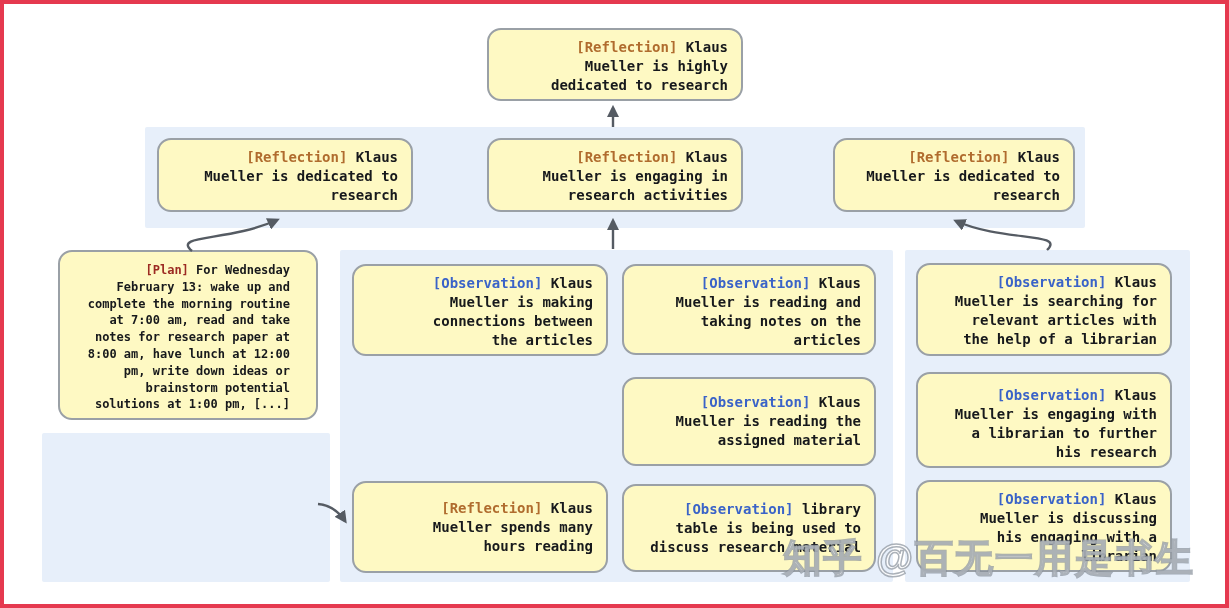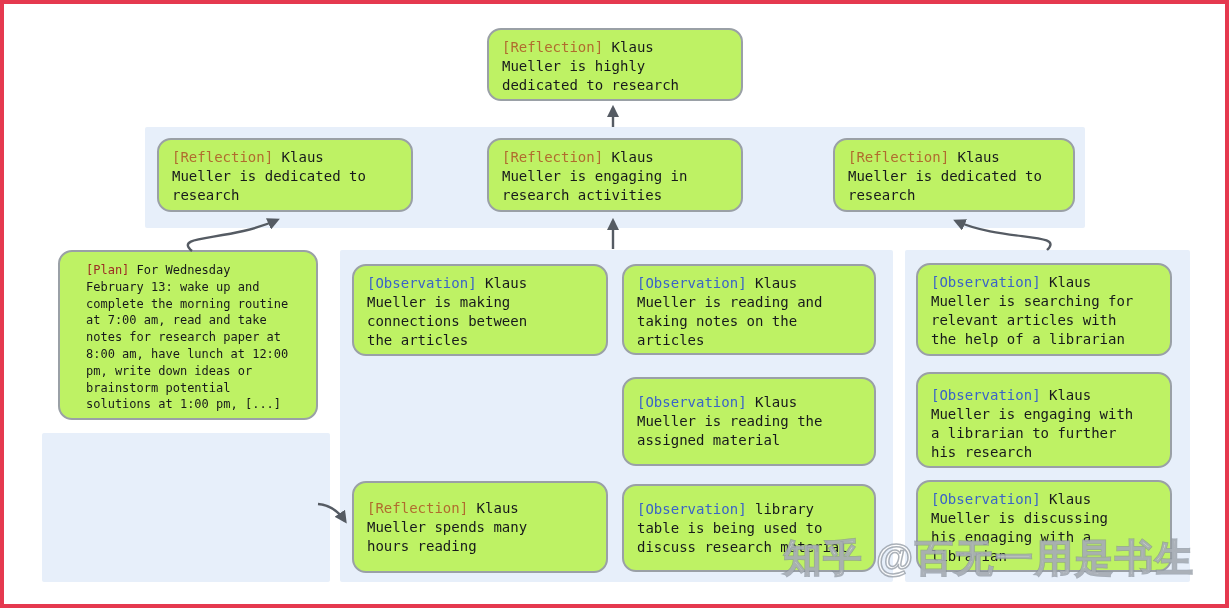--- a/index.html
+++ b/index.html
@@ -8,22 +8,22 @@
     font-family:"DejaVu Sans Mono","Liberation Mono",monospace;
     overflow:hidden;box-sizing:border-box;
   }
   #frame{
     position:absolute;inset:0;border:4px solid #e5394f;pointer-events:none;z-index:50;
   }
   .panel{
     position:absolute;background:#e7effa;border-radius:2px;
   }
   .node{
-    position:absolute;background:#bef264;border:2px solid #9aa0a6;border-radius:14px;
-    box-sizing:border-box;color:#17191c;font-weight:normal;z-index:5;
+    position:absolute;background:#fef9c3;border:2px solid #9aa0a6;border-radius:14px;
+    box-sizing:border-box;color:#17191c;font-weight:bold;z-index:5;text-align:right;
   }
   .node p{margin:0;}
   .txt{white-space:pre-line;}
   .tag-reflection{color:#b06c2e;}
   .tag-observation{color:#3a63c8;}
   .tag-plan{color:#9c2b23;}
   .fs-lg{font-size:14px;line-height:19px;padding:8px 13px;}
   .fs-sm{font-size:12px;line-height:16.8px;padding:10px 26px;}
   .fs-md{font-size:12.5px;line-height:18px;padding:9px 12px;}
   #arrow-layer{position:absolute;inset:0;z-index:8;pointer-events:none;}

